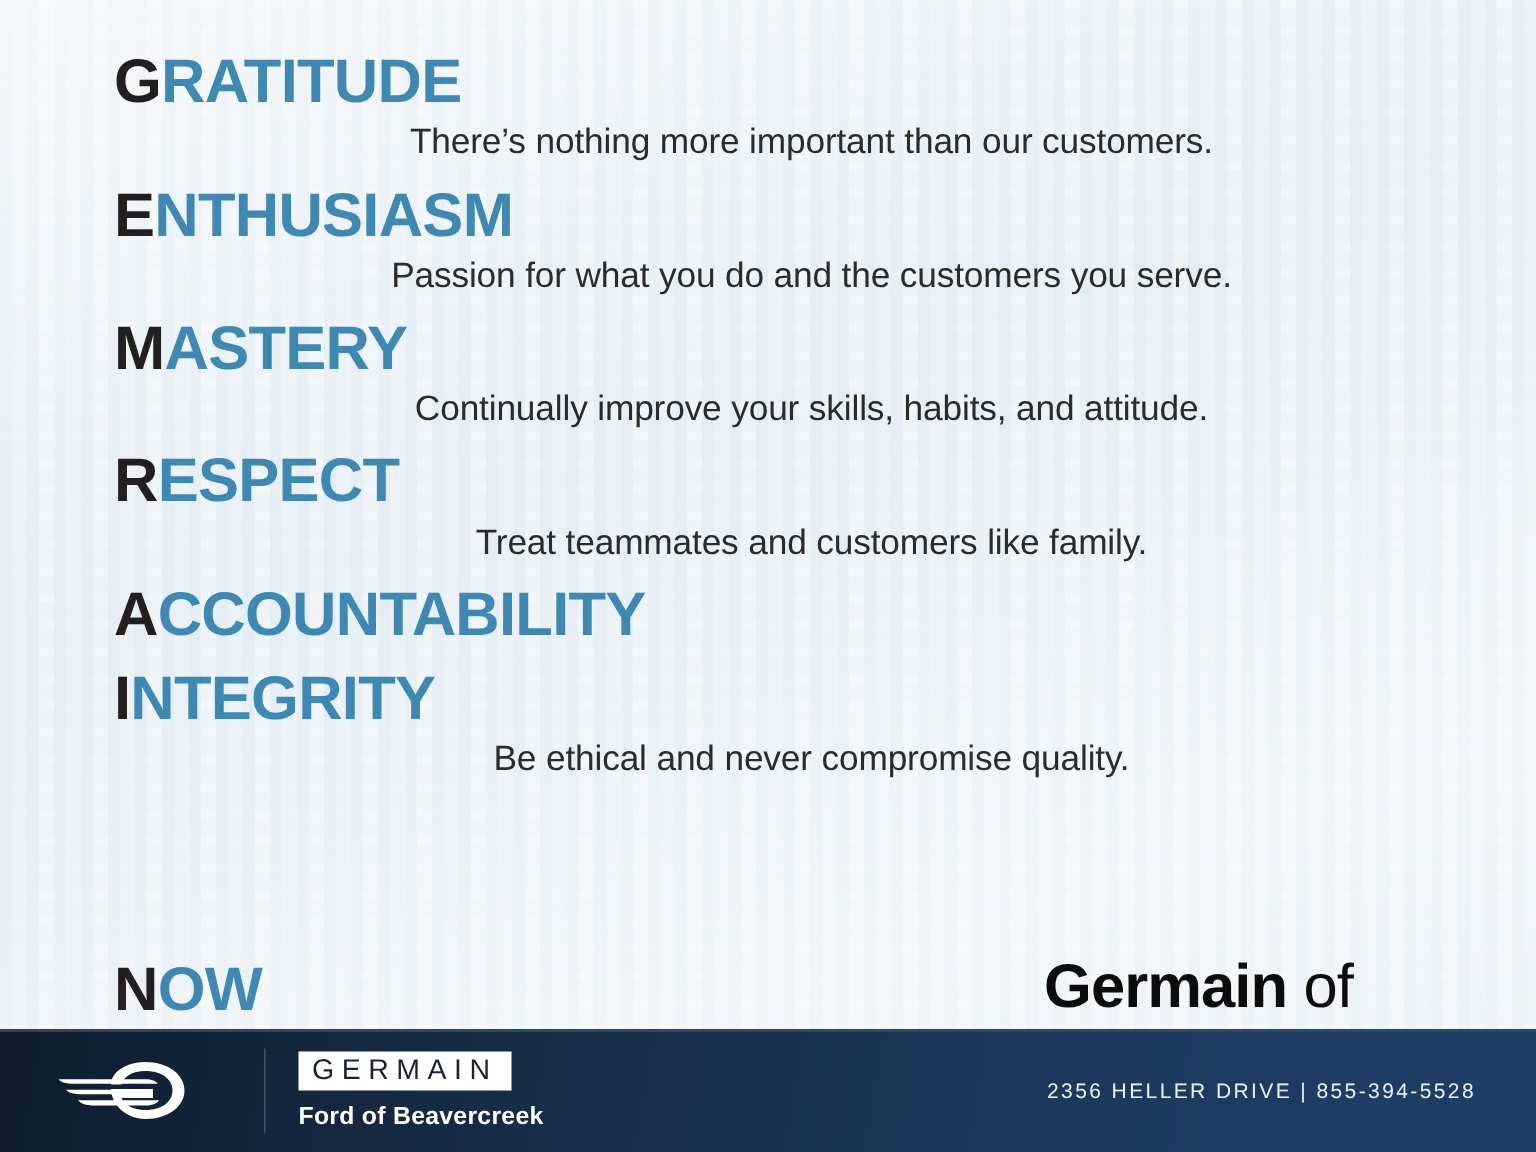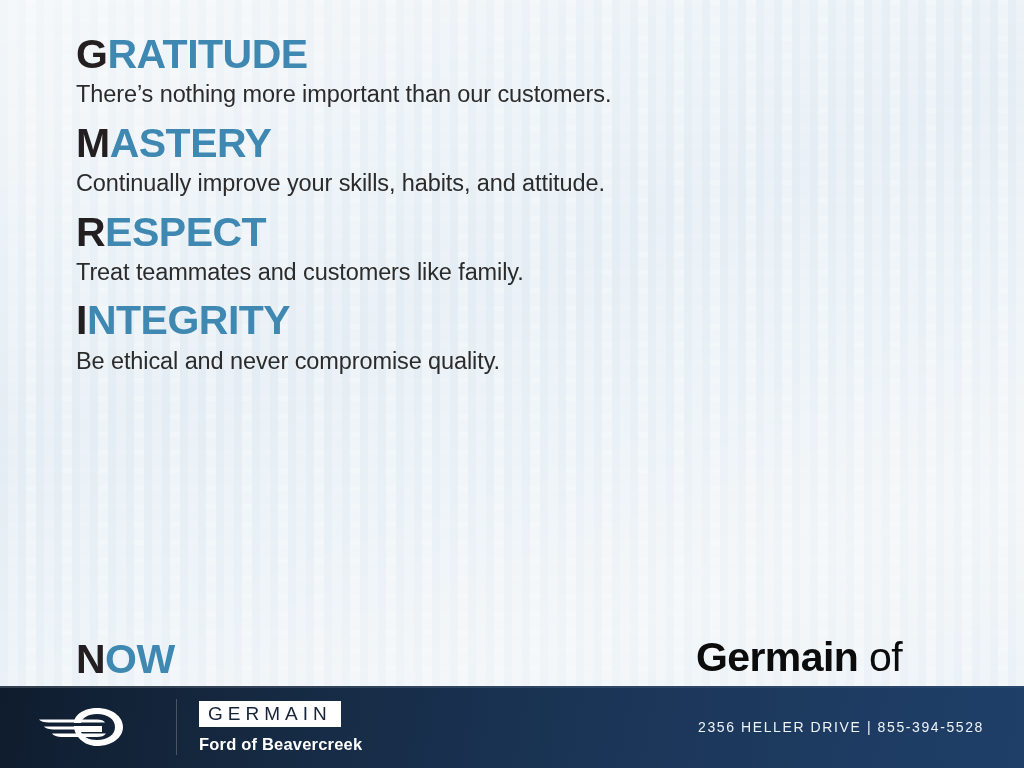--- a/index.html
+++ b/index.html
@@ -64,20 +64,21 @@
   }
 
   .value-desc {
     font-size:23.5px;
     font-weight:normal;
     color:#2b2b2b;
     line-height:1.3;
     margin-top:3px;
     letter-spacing:-.1px;
     white-space:nowrap;
+    text-align:center;
   }
 
   
   #last-row {
     position:absolute;
     left:76px; right:0; top:636px;
     height:60px;
     z-index:3;
   }
   #now-heading {
@@ -177,32 +178,37 @@
   <div id="texture2"></div>
   <div id="sheen"></div>
 
   <div id="values">
 
     <div class="value-block">
       <div class="value-heading"><span class="lead">G</span><span class="rest">RATITUDE</span></div>
       <div class="value-desc">There’s nothing more important than our customers.</div>
     </div>
 
+    <div class="value-block">
+      <div class="value-heading"><span class="lead">E</span><span class="rest">NTHUSIASM</span></div>
+      <div class="value-desc">Passion for what you do and the customers you serve.</div>
+    </div>
 
     <div class="value-block">
       <div class="value-heading"><span class="lead">M</span><span class="rest">ASTERY</span></div>
       <div class="value-desc">Continually improve your skills, habits, and attitude.</div>
     </div>
 
     <div class="value-block">
       <div class="value-heading"><span class="lead">R</span><span class="rest">ESPECT</span></div>
       <div class="value-desc">Treat teammates and customers like family.</div>
     </div>
 
     <div class="value-block">
+      <div class="value-heading"><span class="lead">A</span><span class="rest">CCOUNTABILITY</span></div>
     </div>
 
     <div class="value-block">
       <div class="value-heading"><span class="lead">I</span><span class="rest">NTEGRITY</span></div>
       <div class="value-desc">Be ethical and never compromise quality.</div>
     </div>
 
   </div>
 
   <div id="last-row">

